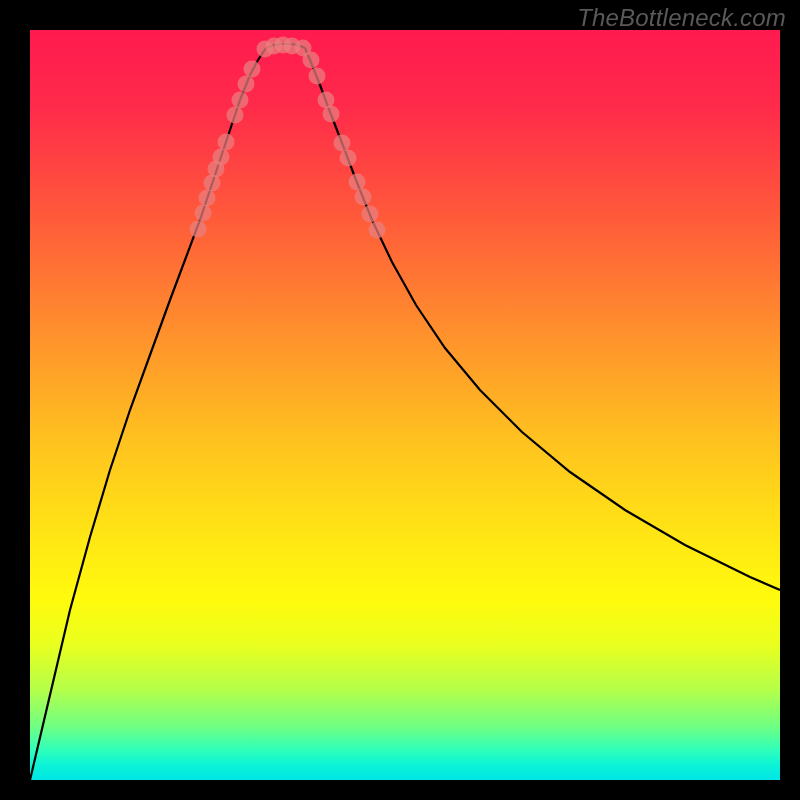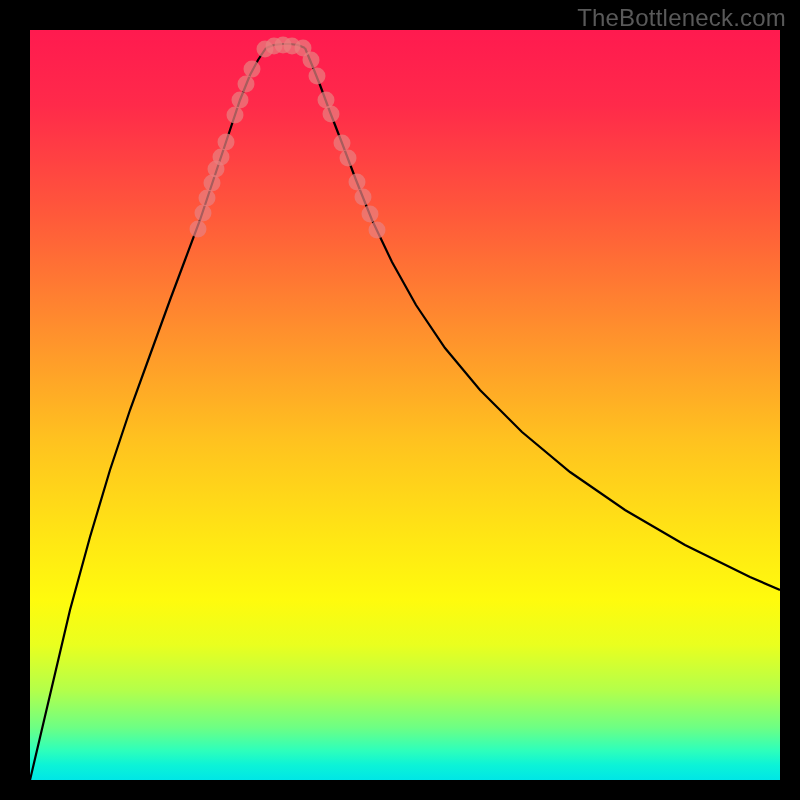--- a/index.html
+++ b/index.html
@@ -45,20 +45,21 @@
   }
   .watermark {
     position: absolute;
     top: 4px;
     right: 14px;
     color: #595959;
     font-size: 24px;
     font-weight: 500;
     letter-spacing: 0.2px;
     z-index: 5;
+    font-style: italic;
   }
   svg.curve-layer {
     position: absolute;
     left: 0;
     top: 0;
     width: 750px;
     height: 750px;
   }
   .curve {
     fill: none;

